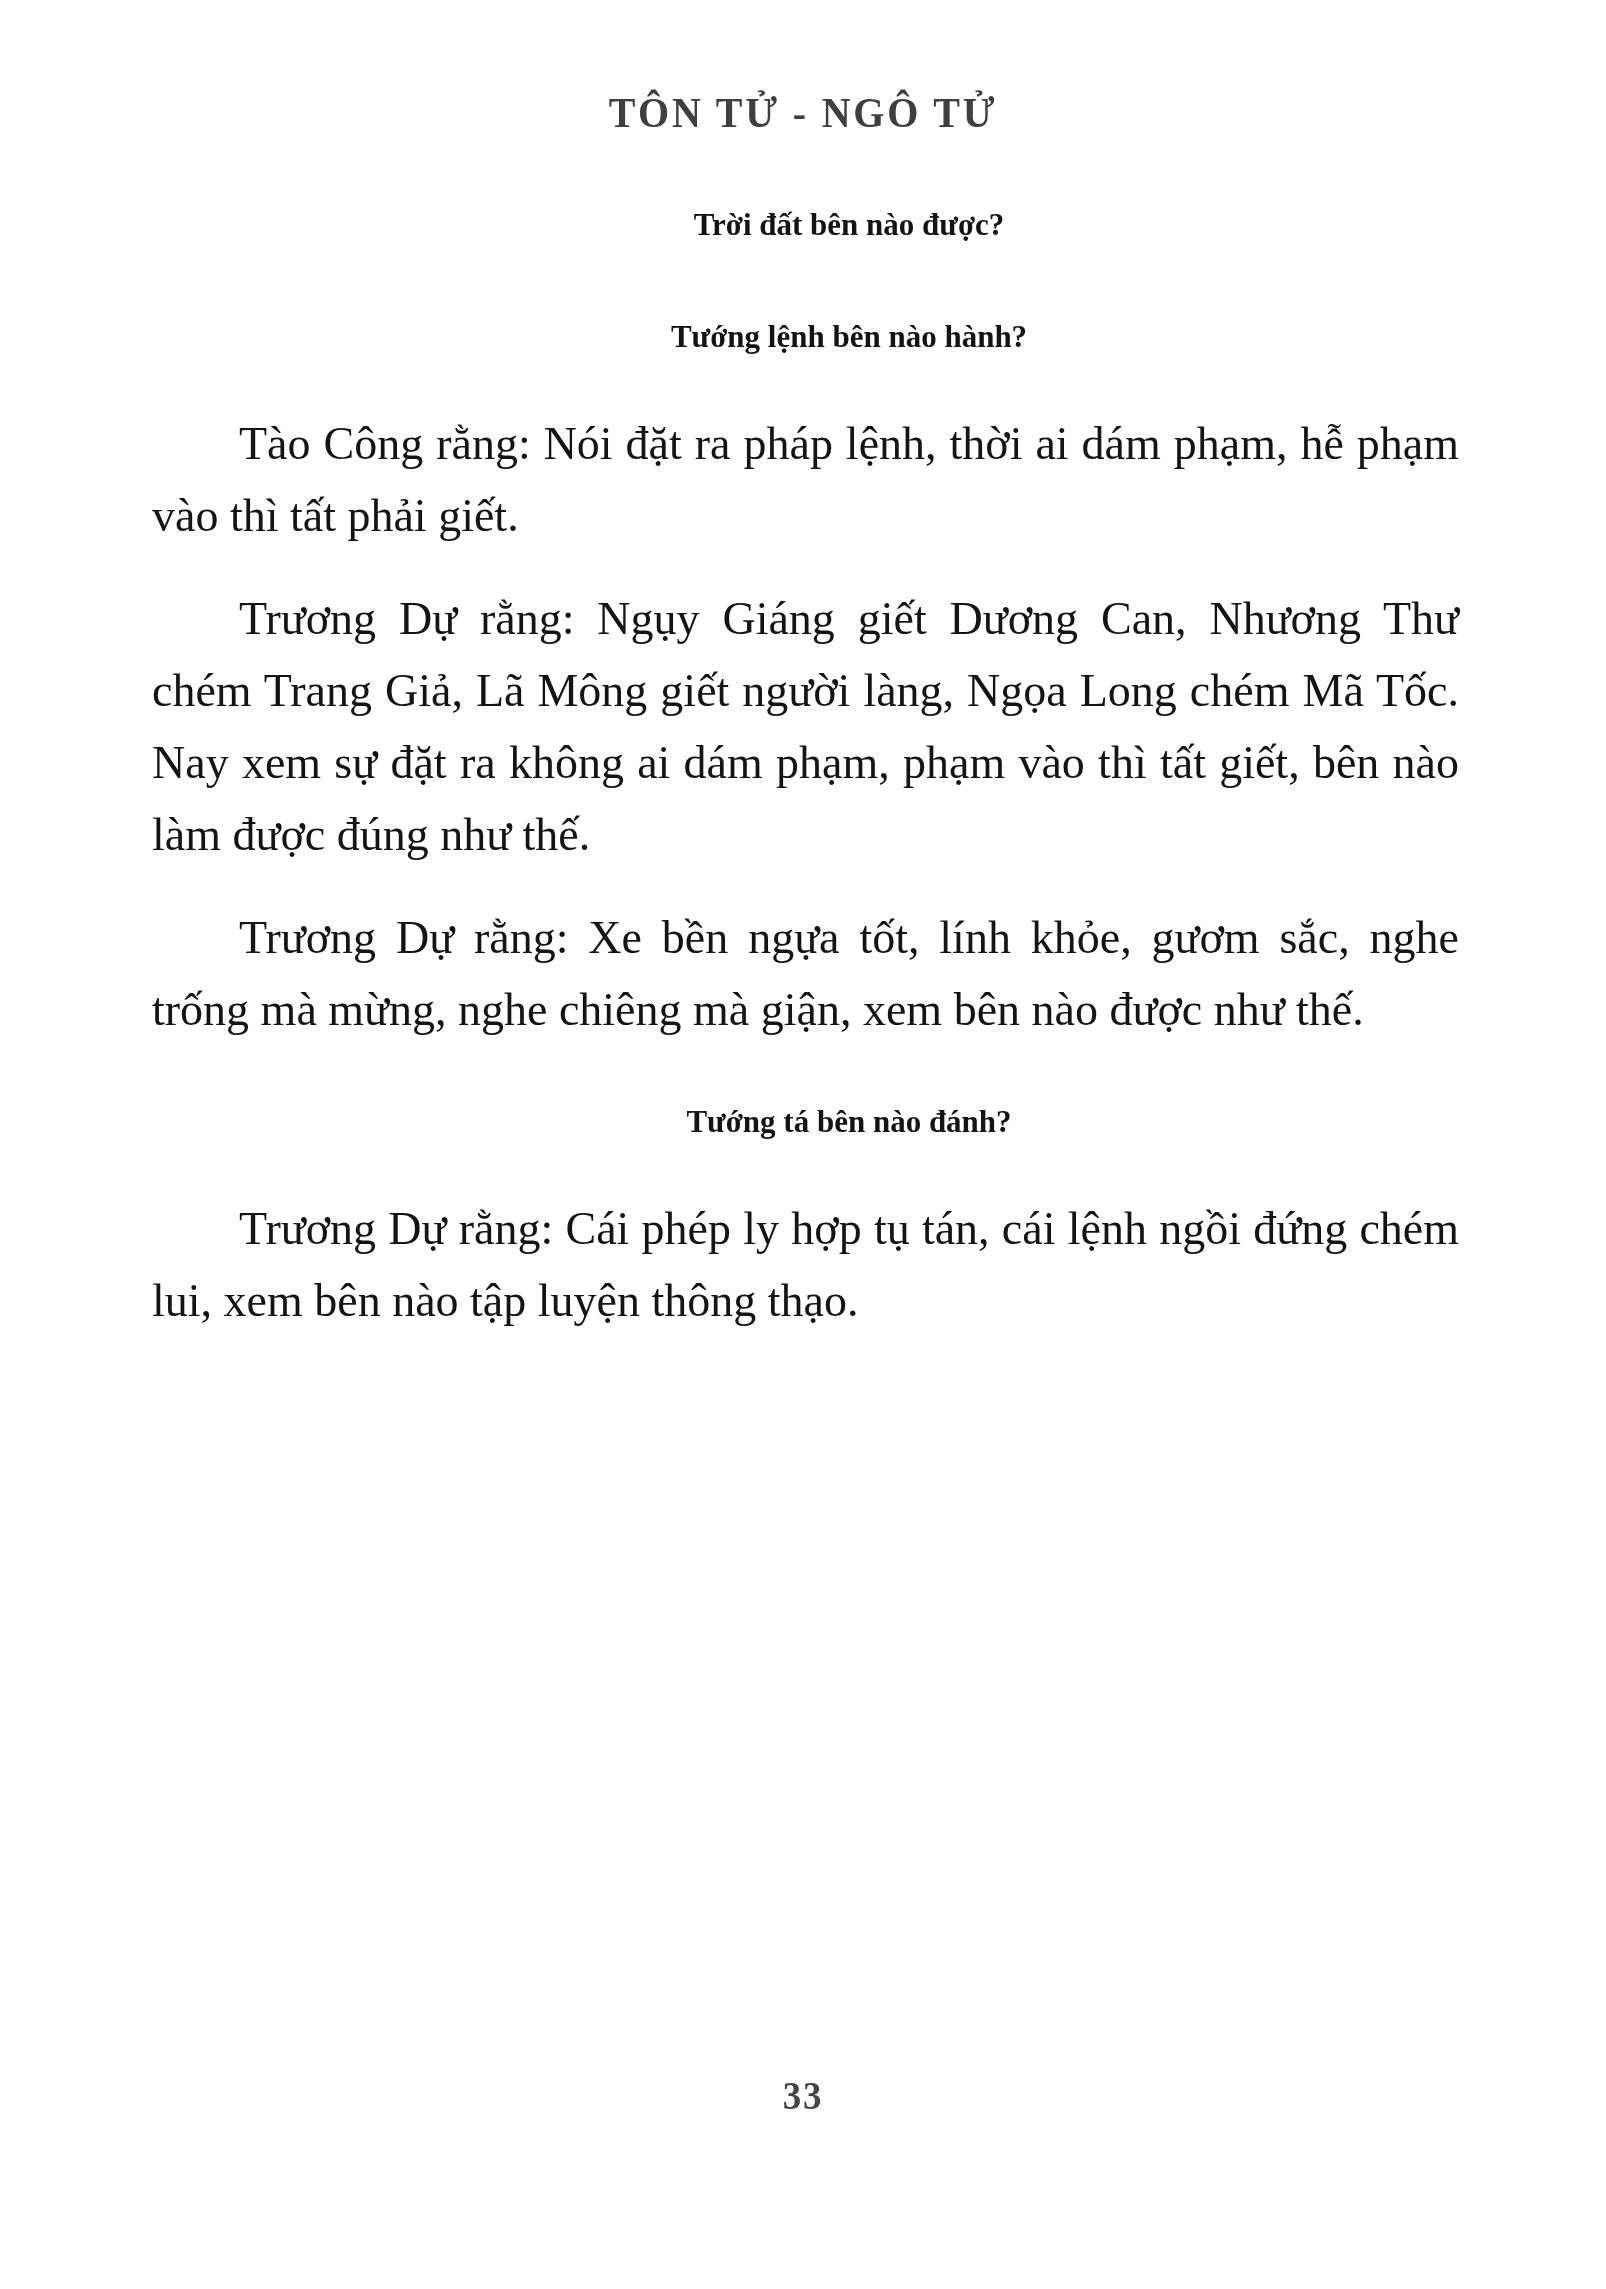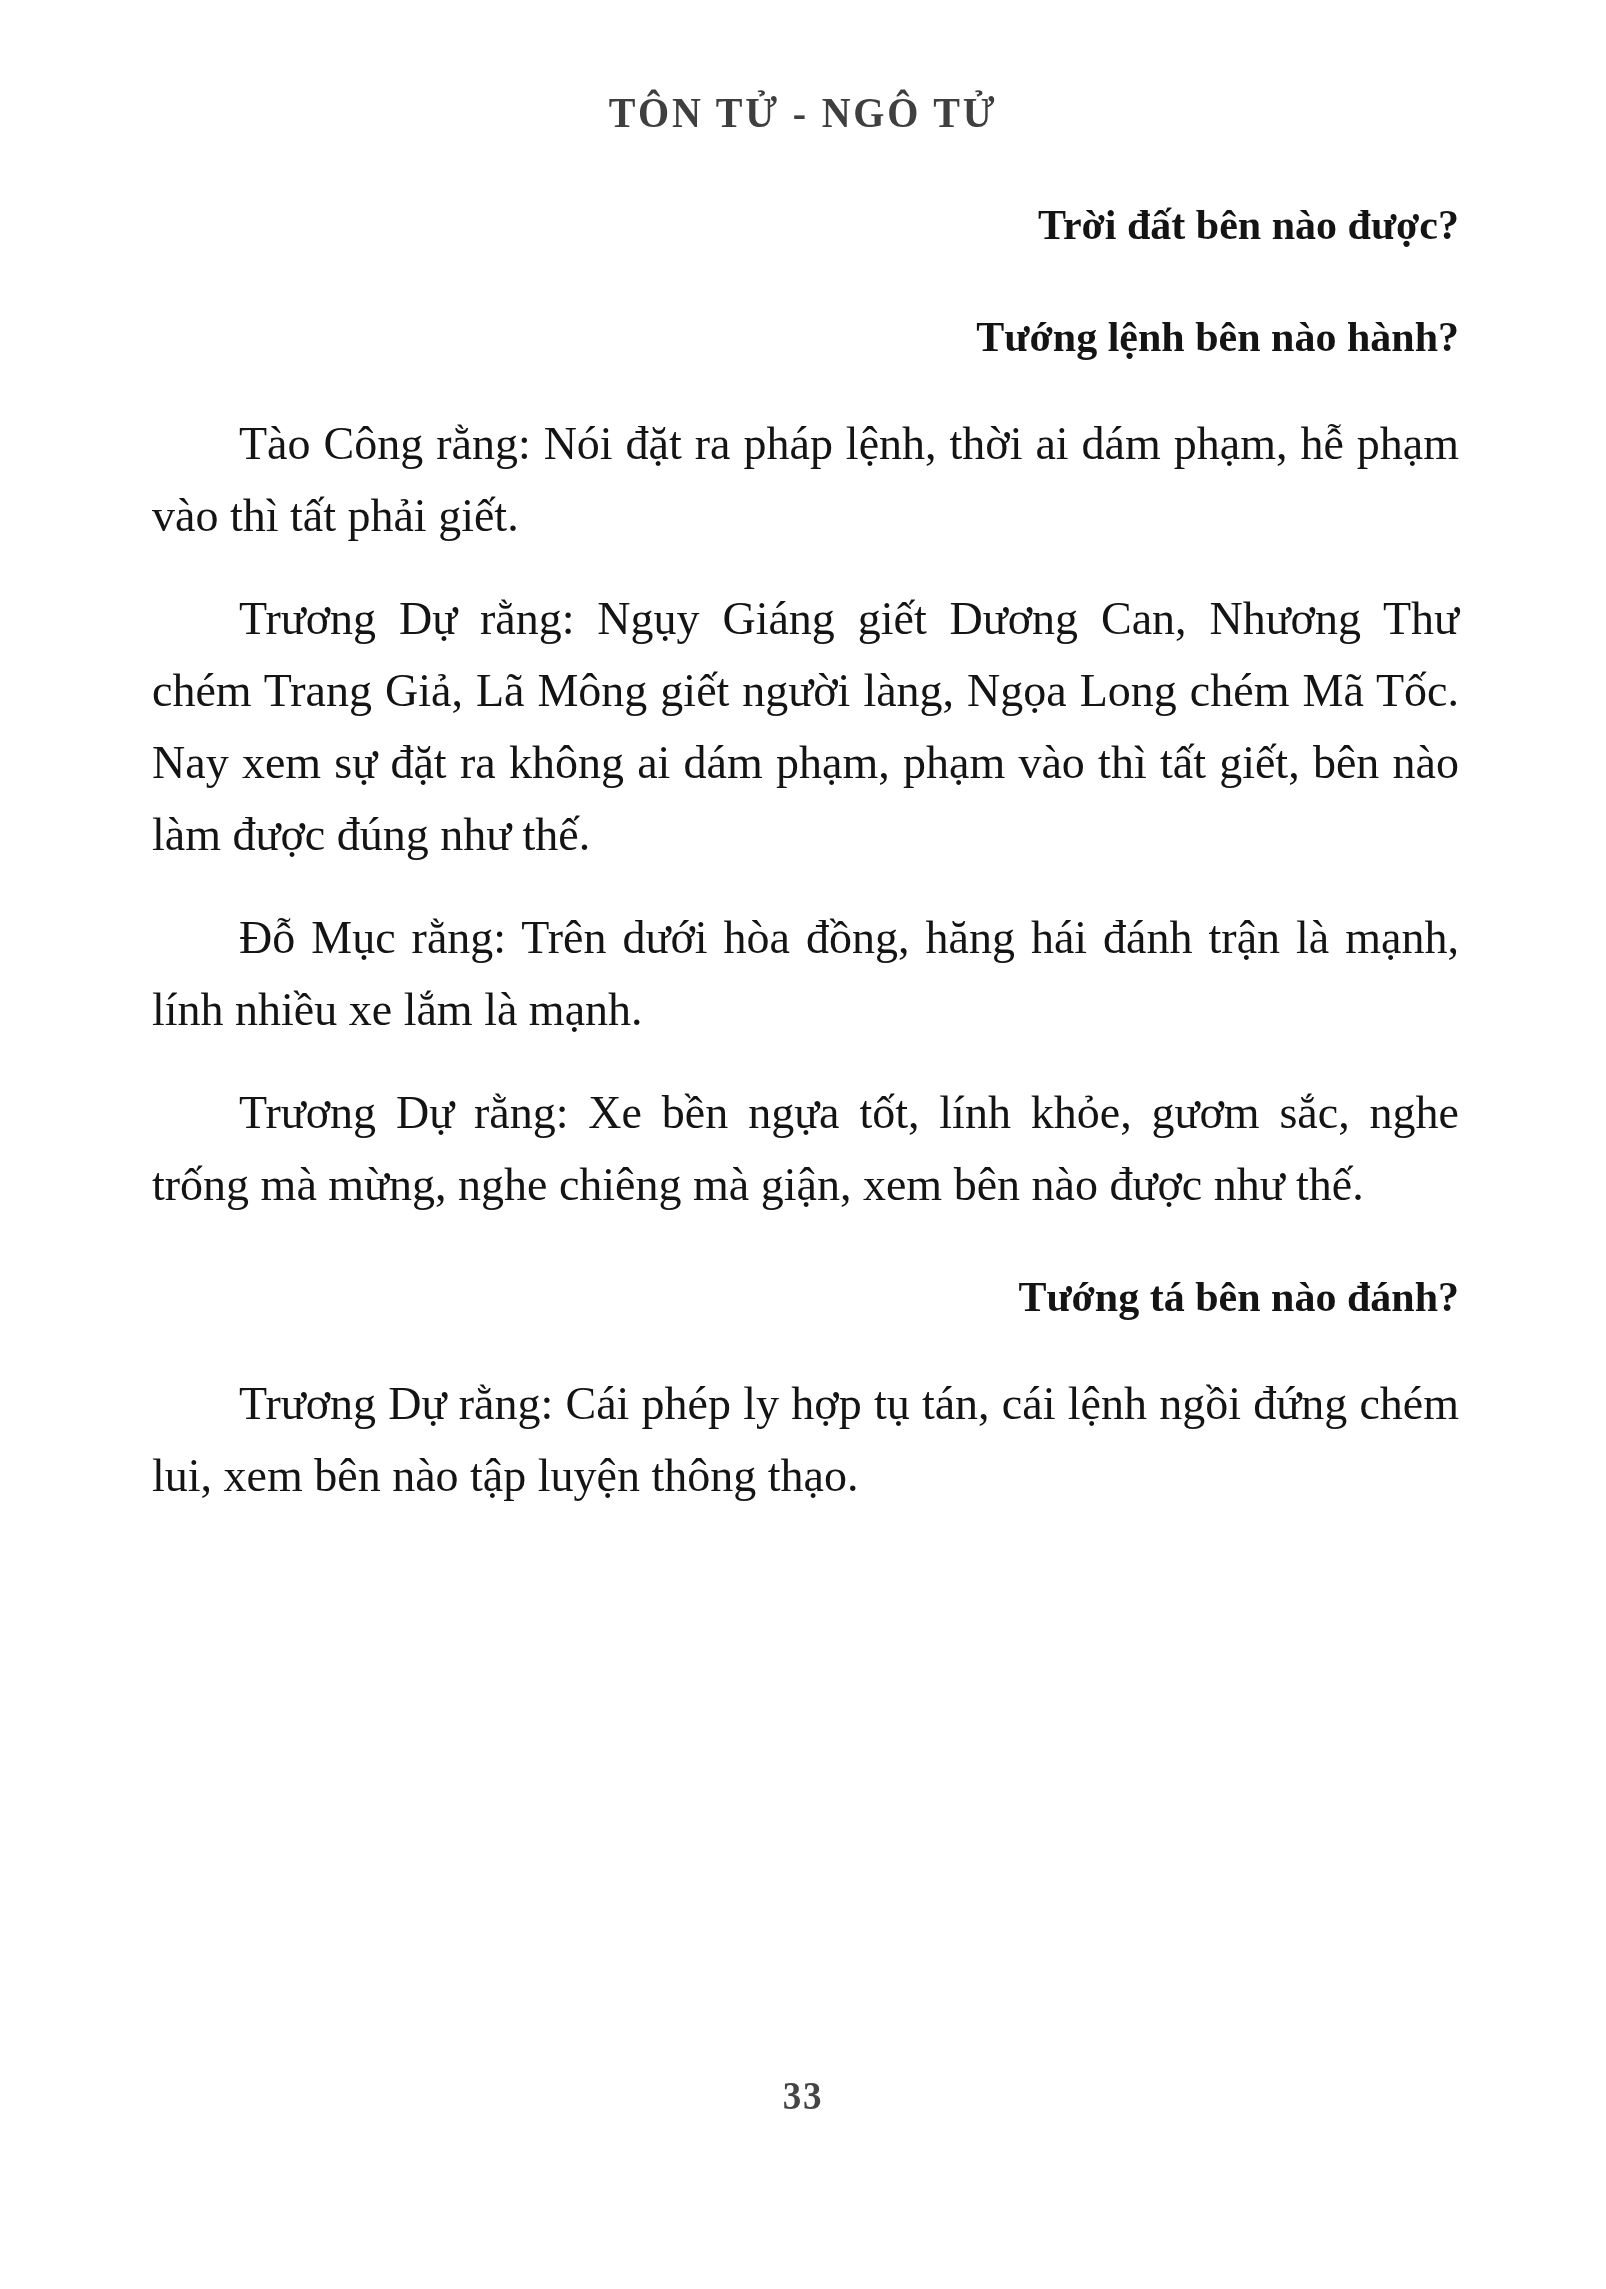--- a/index.html
+++ b/index.html
@@ -32,25 +32,25 @@
     font-size: 46px;
     line-height: 72px;
     color: #141414;
     text-align: justify;
   }
   .content p.para {
     margin: 0 0 31px 0;
     text-indent: 87px;
   }
   .content h2.heading {
-    font-size: 42px;
+    font-size: 31px;
     font-weight: bold;
     margin: 40px 0 35px 0;
     padding-left: 87px;
-    text-align: right;
+    text-align: center;
   }
   .content h2.heading:first-child {
     margin-top: 33px;
   }
   .page-number {
     position: absolute;
     top: 2074px;
     left: 0;
     right: 0;
     text-align: center;
@@ -74,21 +74,20 @@
 
 
 
     <h2 class="heading">Tướng lệnh bên nào hành?</h2>
 
     <p class="para">Tào Công rằng: Nói đặt ra pháp lệnh, thời ai dám phạm, hễ phạm vào thì tất phải giết.</p>
 
 
     <p class="para">Trương Dự rằng: Ngụy Giáng giết Dương Can, Nhương Thư chém Trang Giả, Lã Mông giết người làng, Ngọa Long chém Mã Tốc. Nay xem sự đặt ra không ai dám phạm, phạm vào thì tất giết, bên nào làm được đúng như thế.</p>
 
-    <p class="para">Đỗ Mục rằng: Trên dưới hòa đồng, hăng hái đánh trận là mạnh, lính nhiều xe lắm là mạnh.</p>
 
     <p class="para">Trương Dự rằng: Xe bền ngựa tốt, lính khỏe, gươm sắc, nghe trống mà mừng, nghe chiêng mà giận, xem bên nào được như thế.</p>
 
     <h2 class="heading">Tướng tá bên nào đánh?</h2>
 
     <p class="para">Trương Dự rằng: Cái phép ly hợp tụ tán, cái lệnh ngồi đứng chém lui, xem bên nào tập luyện thông thạo.</p>
   </div>
 
   <div class="page-number">33</div>
 

